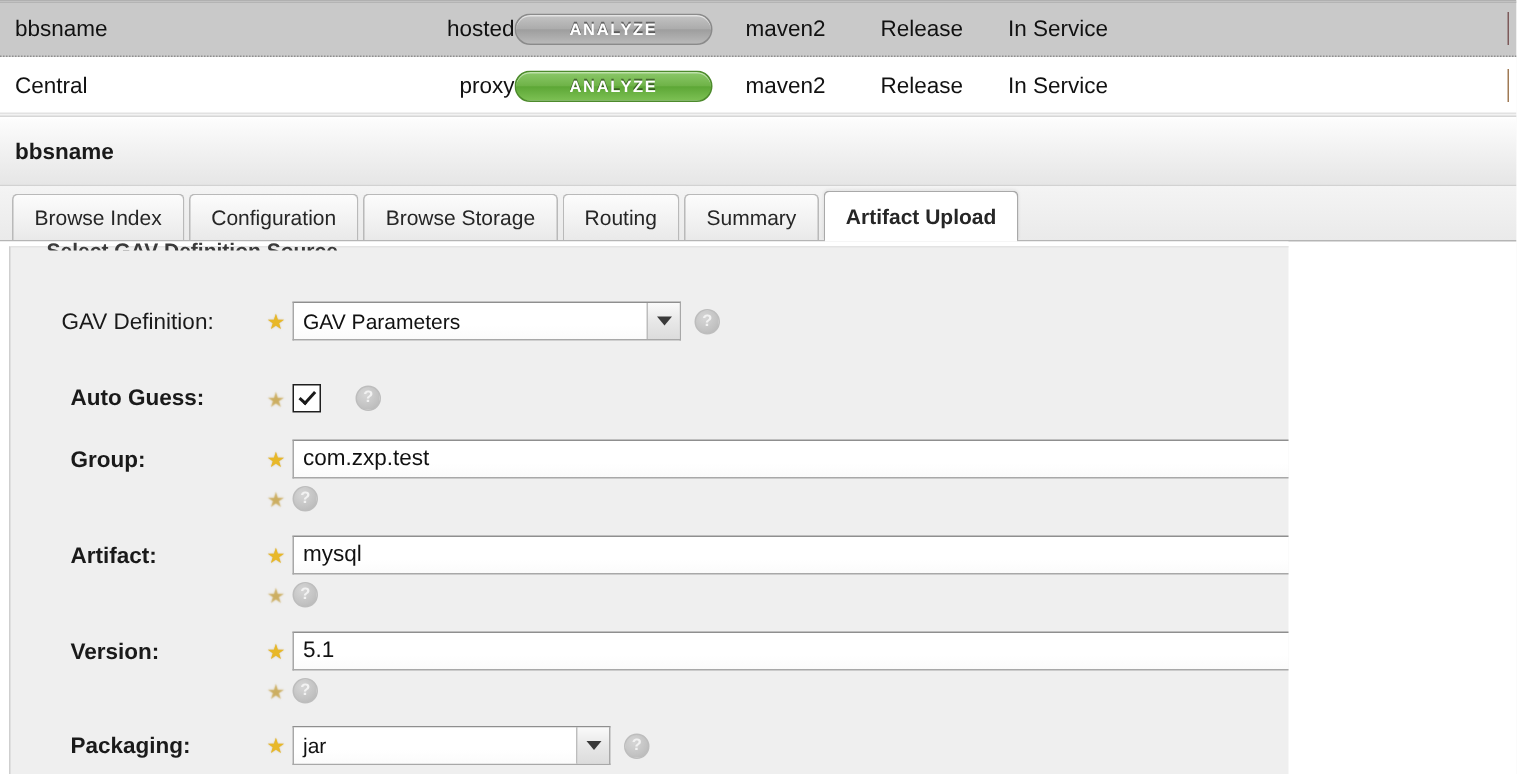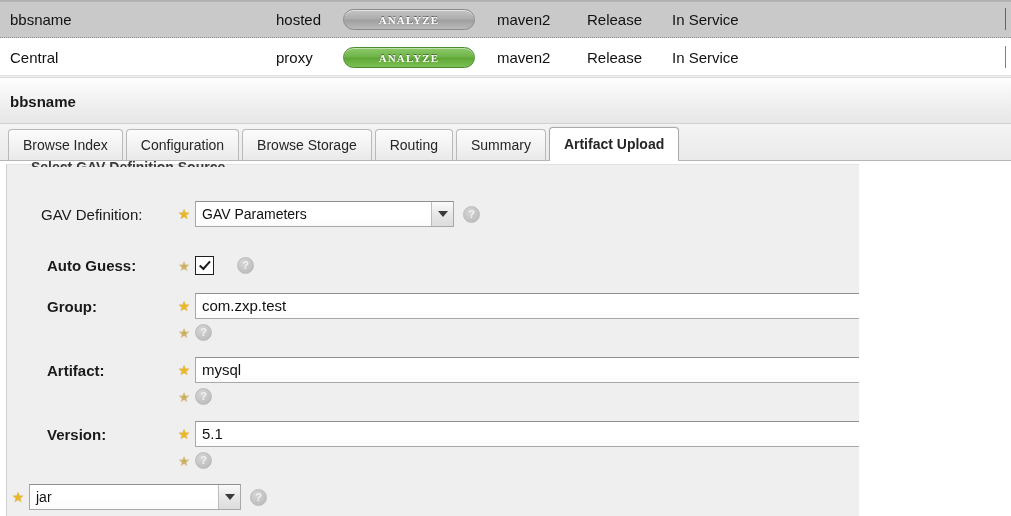--- a/index.html
+++ b/index.html
@@ -37,22 +37,22 @@
     position: absolute; left: 0; top: 0; width: 1011px; height: 1px;
     background: #b0b0b0;
   }
   .grid-bottom-edge {
     position: absolute; left: 0; top: 76px; width: 1011px; height: 2px;
     background: #f2f2f2; border-bottom: 1px solid #d7d7d7;
   }
 
   .cell { overflow: hidden; white-space: nowrap; }
   .cell-name     { width: 276px; padding-left: 10px; }
-  .cell-type     { width: 67px; }
-  .cell-analyze  { width: 154px; font-family: Liberation Serif, serif; }
+  .cell-type     { width: 67px; text-align: right; }
+  .cell-analyze  { width: 154px; }
   .cell-format   { width: 90px; }
   .cell-policy   { width: 85px; }
   .cell-status   { width: 180px; }
   .cell-tail     { flex: 1 1 auto; }
 
   
   .pill {
     display: inline-block;
     width: 132px; height: 21px; line-height: 21px;
     border-radius: 11px;
@@ -337,20 +337,21 @@
         <div class="star">★</div>
         <input class="tinput wide" value="5.1" style="">
       </div>
       <div class="frow" style="top:287px;">
         <div class="flabel indent"></div>
         <div class="star blank">★</div>
         <div class="help">?</div>
       </div>
 
       <div class="frow" style="top:319px;">
+        <div class="flabel indent">Packaging:</div>
         <div class="star">★</div>
         <div class="combo pack">
           <div class="val">jar</div>
           <div class="arrow">
               <span class="chev"></span>
             </div>
         </div>
         <div class="help" style="margin-left:9px;">?</div>
       </div>
 

